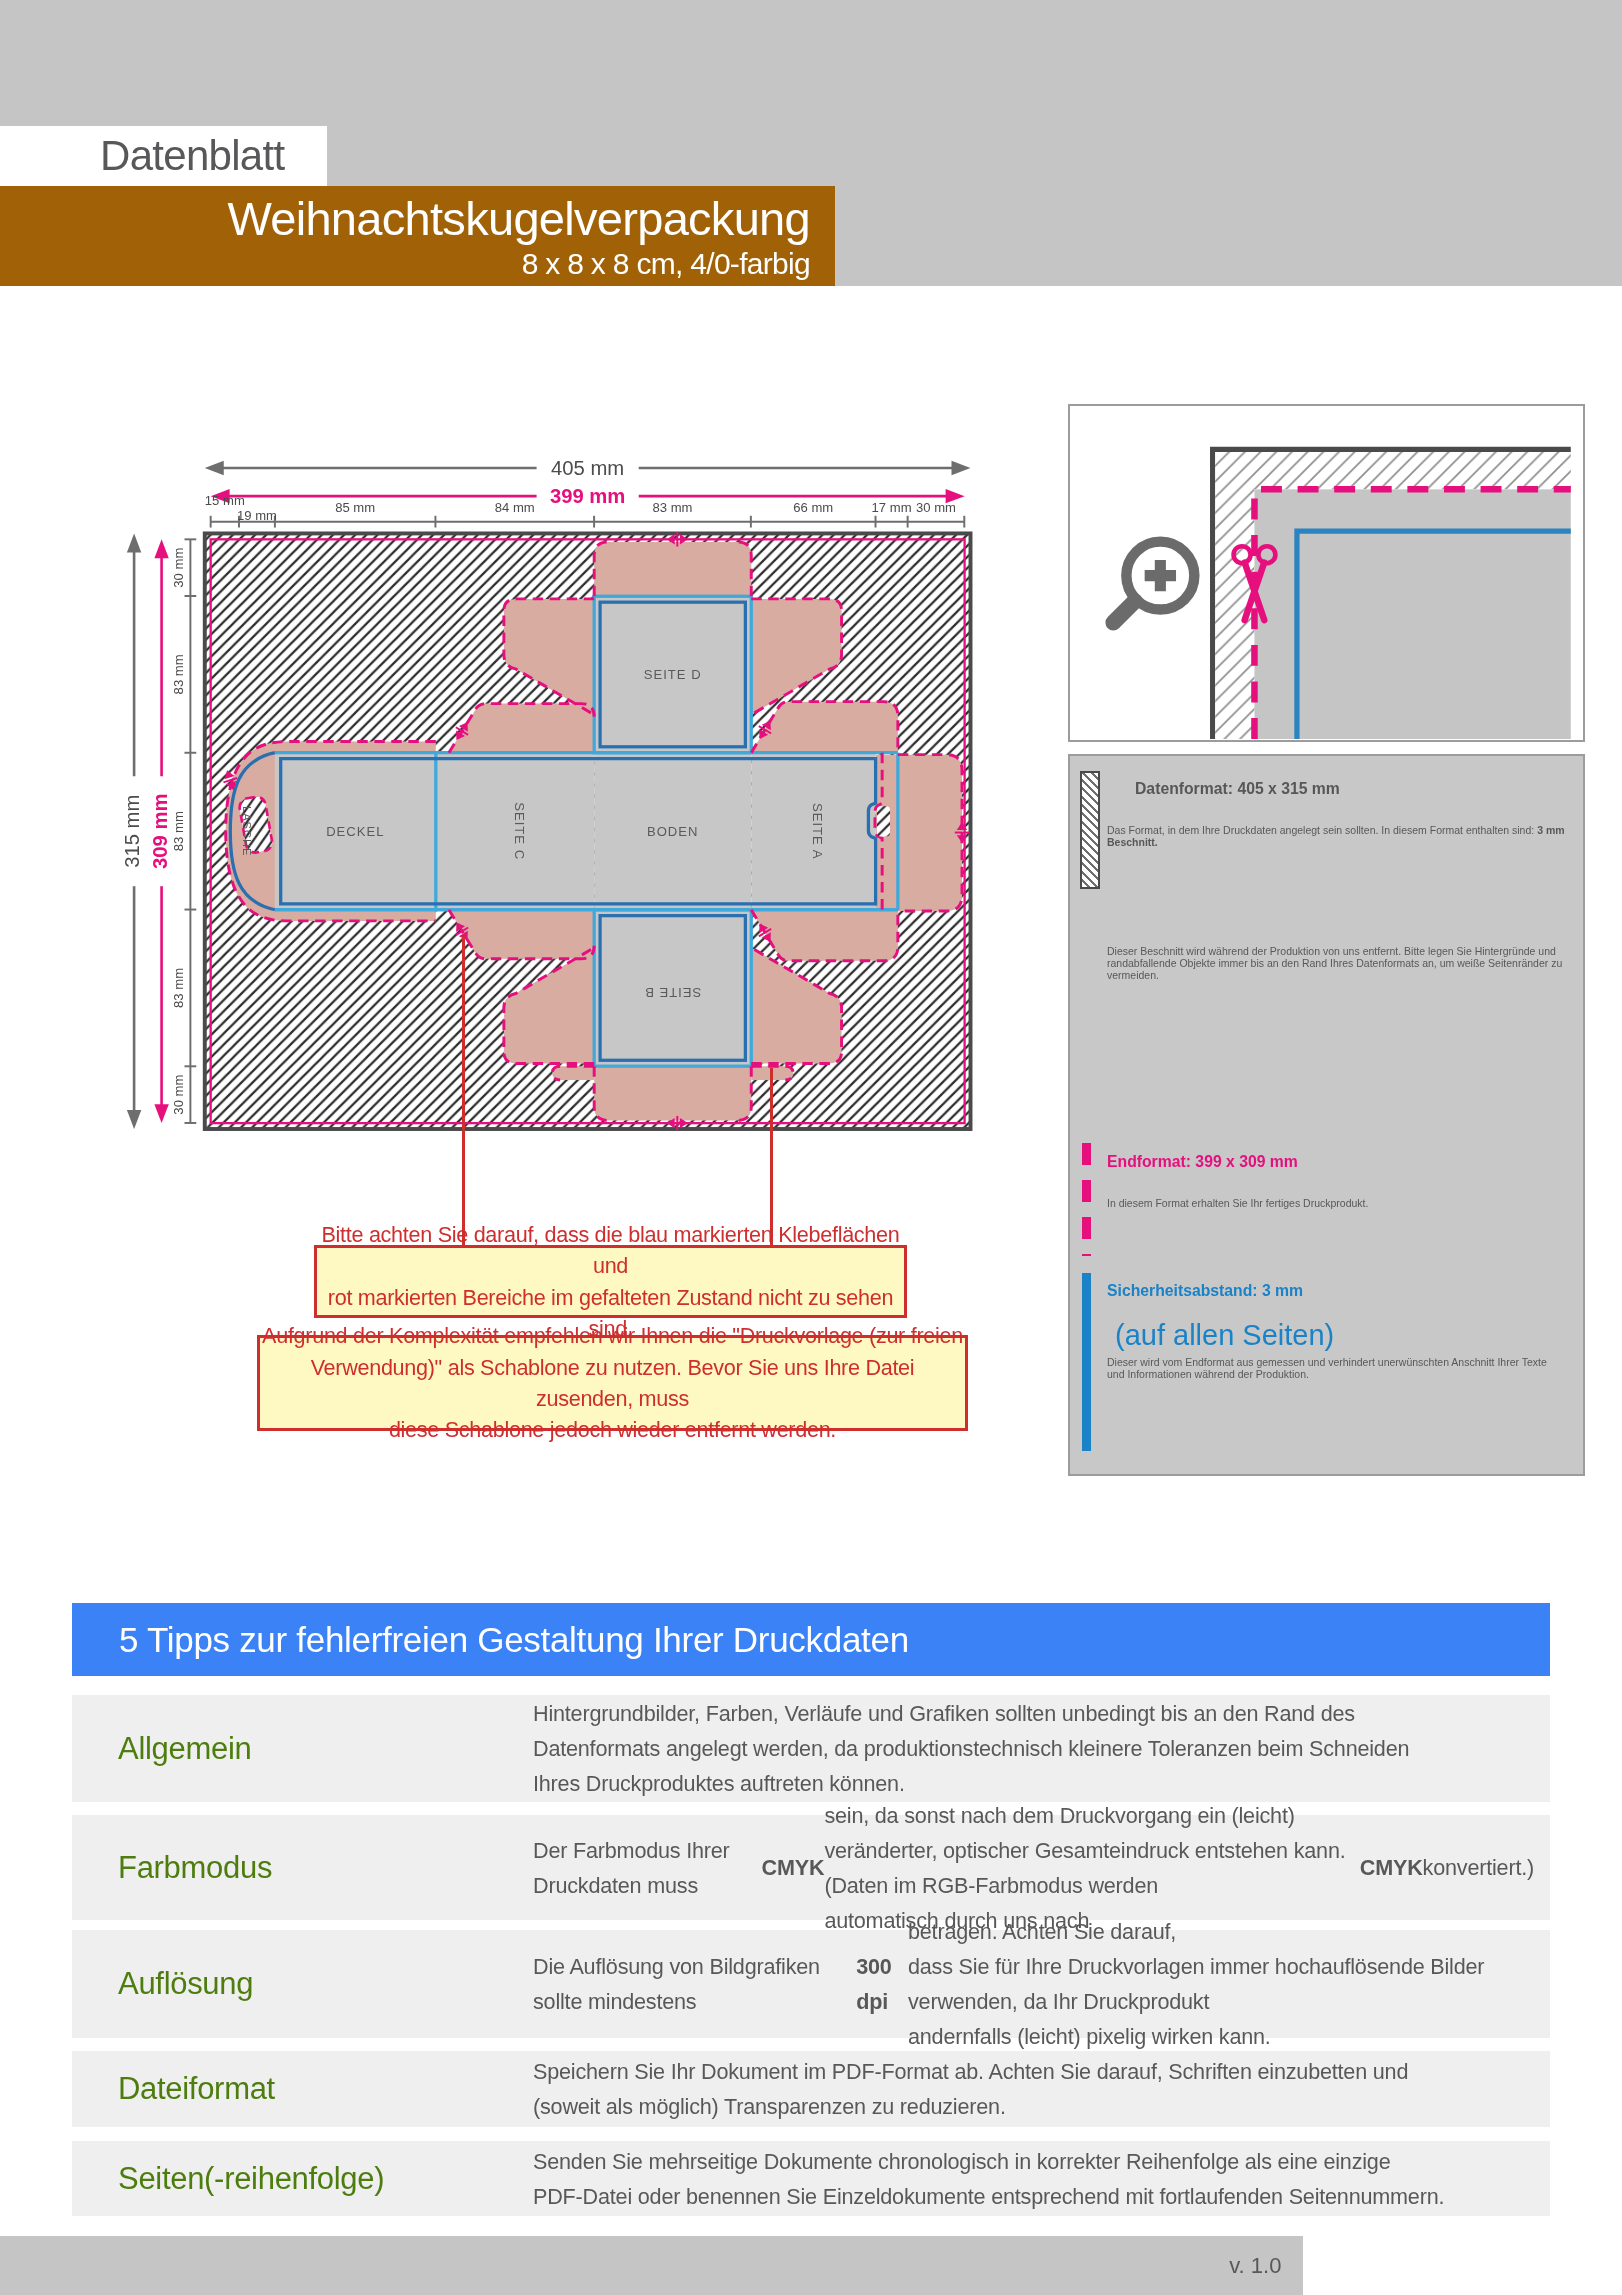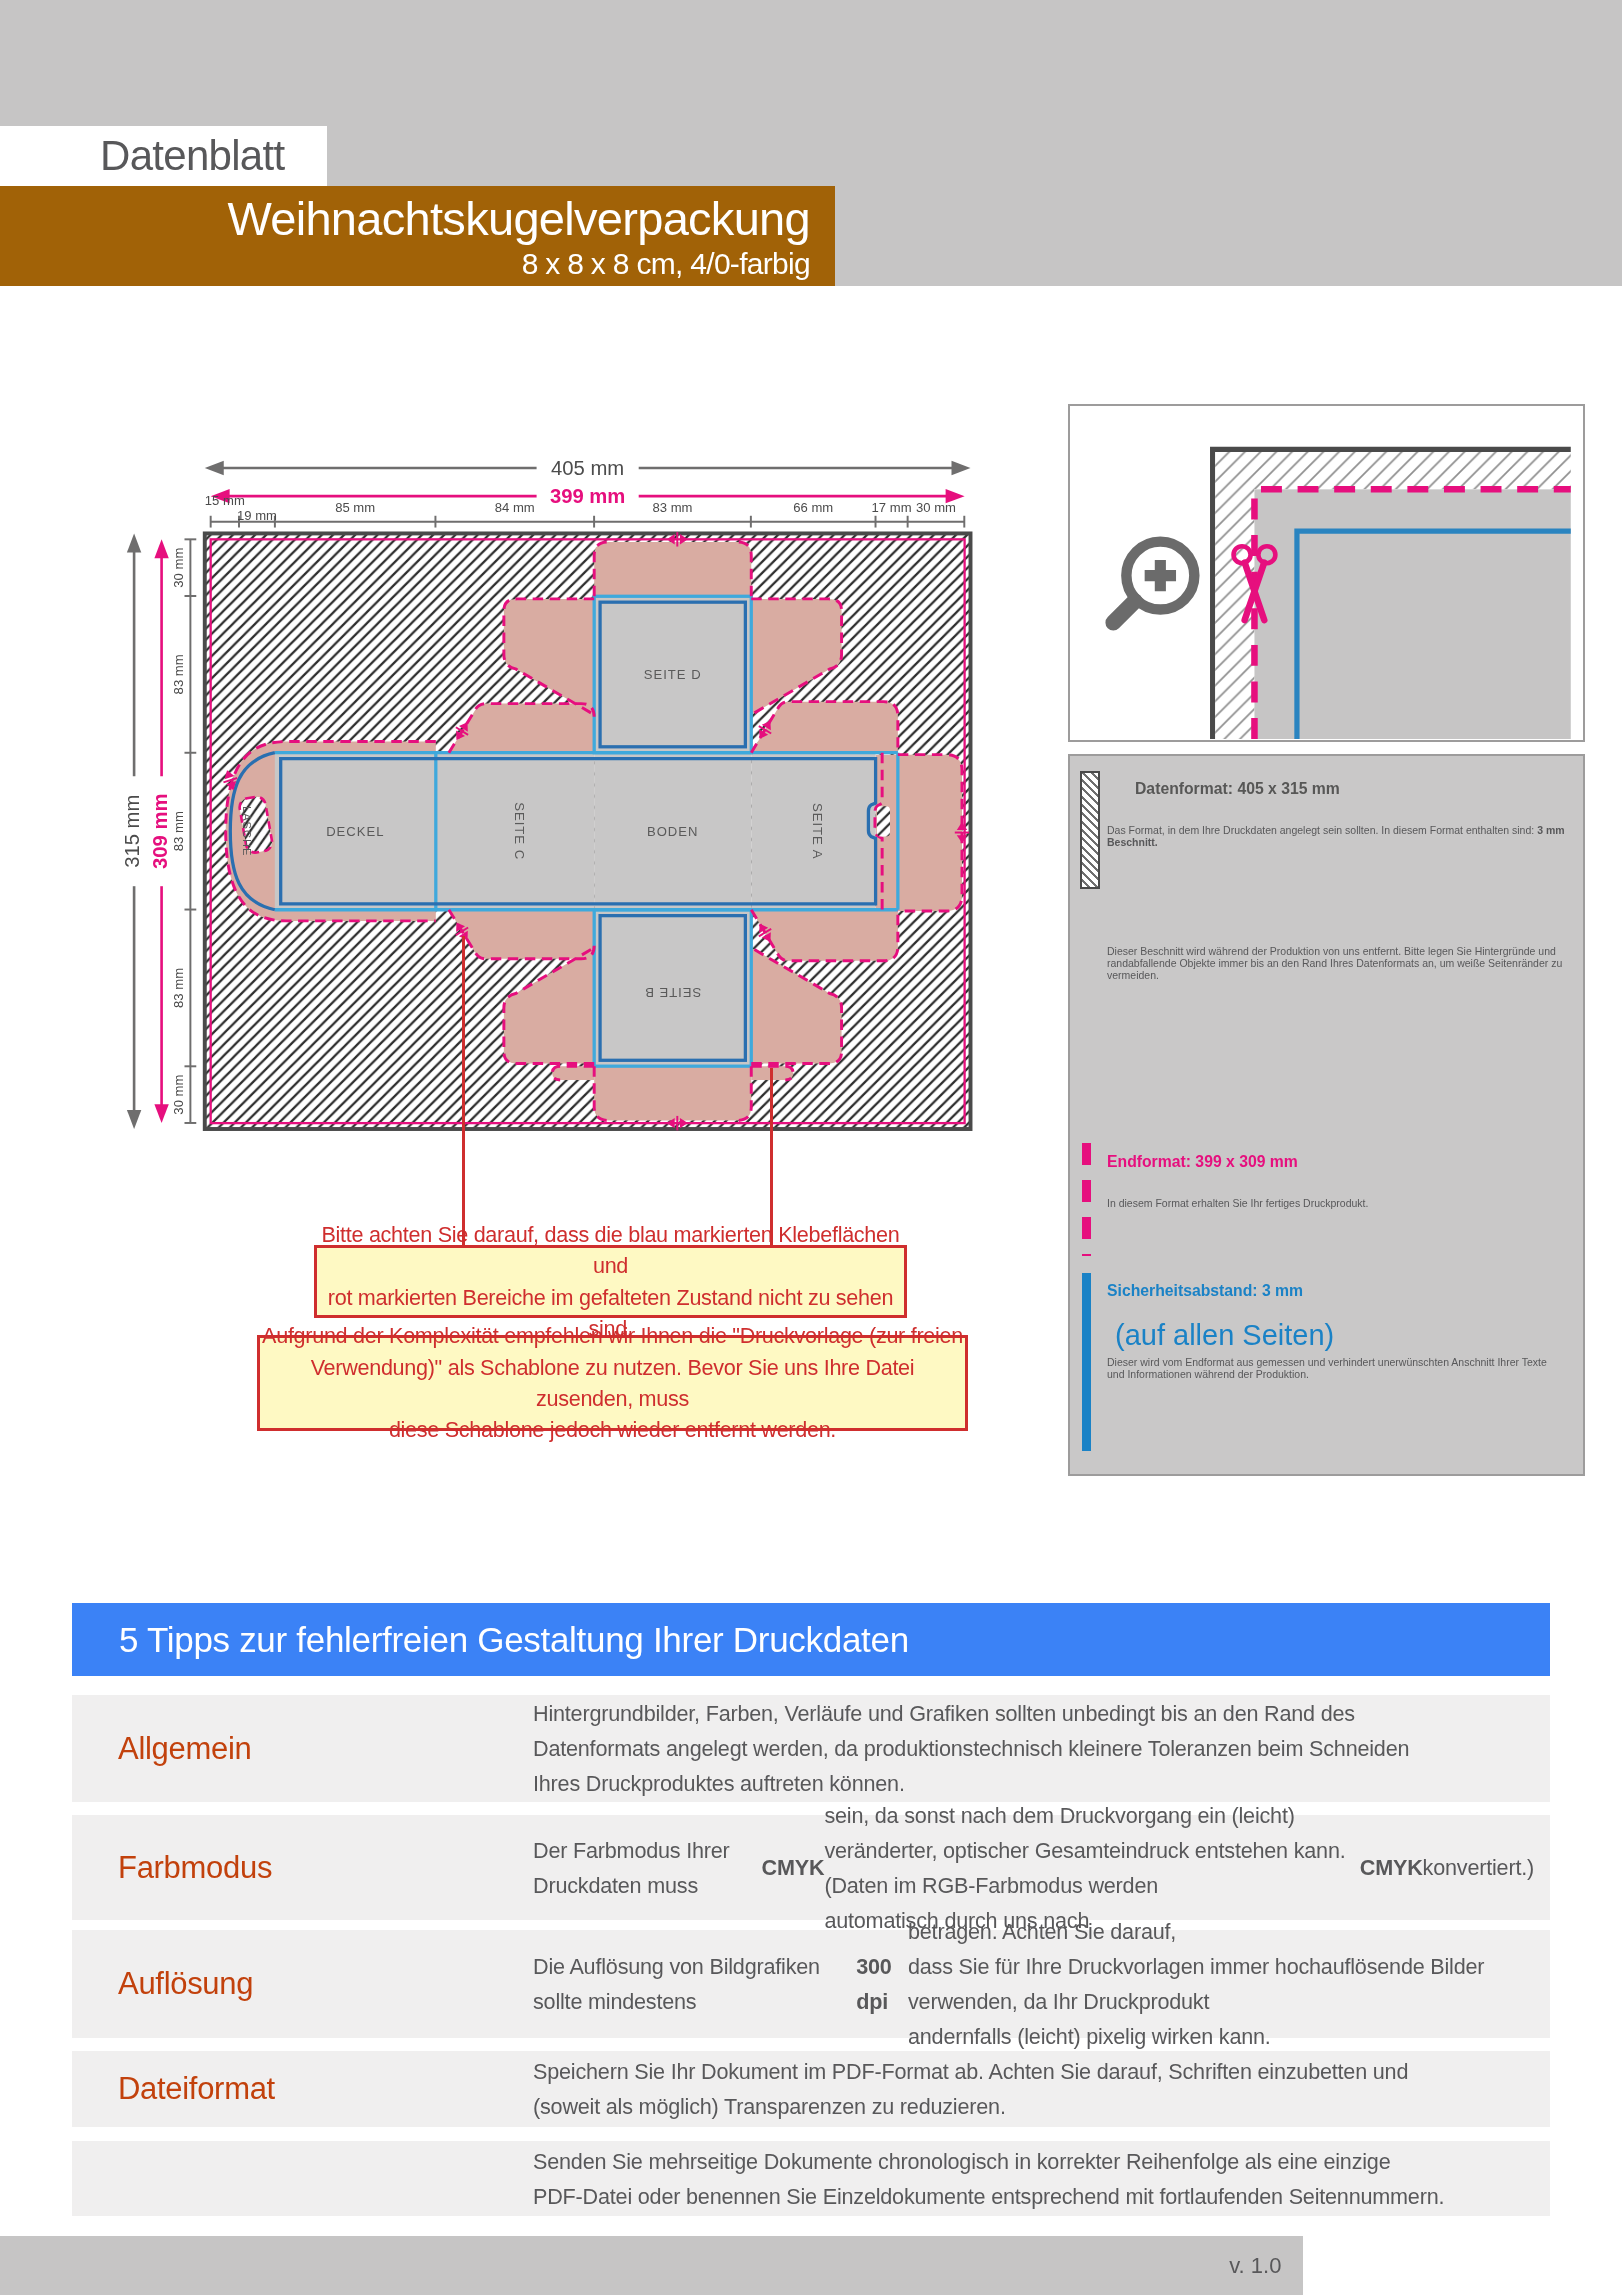--- a/index.html
+++ b/index.html
@@ -28,21 +28,21 @@
   .swatch-hatch{width:15.7px;height:114px;border:2px solid #4a4a4a;
      background:repeating-linear-gradient(45deg,#ffffff 0 3.9px,#6f6f6f 3.9px 5.9px);}
   .swatch-dash{width:8.5px;height:113px;
      background:repeating-linear-gradient(180deg,#e60f7e 0 22px,rgba(0,0,0,0) 22px 37px);}
   .swatch-blue{width:8.5px;height:178px;background:#1a82c6;}
   
   .tips-header{left:72px;top:1603px;width:1478px;height:73px;background:#3b82f6;color:#fff;
      font-size:35px;font-weight:400;line-height:73px;padding-left:47px;box-sizing:border-box;letter-spacing:-0.3px;}
   .tip-row{left:72px;width:1478px;background:#f0efef;}
   .tip-title{position:absolute;left:46px;top:0;height:100%;display:flex;align-items:center;
-     font-size:31px;color:#c2410c;letter-spacing:-0.3px;}
+     font-size:31px;color:#4d7c0f;letter-spacing:-0.3px;}
   .tip-desc{position:absolute;left:461px;top:0;height:100%;width:1001px;display:flex;align-items:center;
      font-size:21.6px;line-height:35px;color:#58585a;white-space:pre-line;letter-spacing:-0.2px;}
   
   .footer-band{left:0;top:2236px;width:1303px;height:60px;background:#c6c5c5;
      text-align:right;box-sizing:border-box;padding-right:21.6px;font-size:22px;line-height:60px;color:#58585a;}
   b{font-weight:700;}
 </style>
 </head>
 <body>
 
@@ -309,20 +309,21 @@
     <div class="tip-desc"><span>Die Auflösung von Bildgrafiken sollte mindestens </span><b>300 dpi</b><span> betragen. Achten Sie darauf,
 dass Sie für Ihre Druckvorlagen immer hochauflösende Bilder verwenden, da Ihr Druckprodukt
 andernfalls (leicht) pixelig wirken kann.</span></div>
   </div>
   <div class="abs tip-row" style="top:2051px;height:76px;">
     <div class="tip-title">Dateiformat</div>
     <div class="tip-desc"><span>Speichern Sie Ihr Dokument im PDF-Format ab. Achten Sie darauf, Schriften einzubetten und
 (soweit als möglich) Transparenzen zu reduzieren.</span></div>
   </div>
   <div class="abs tip-row" style="top:2141px;height:75px;">
+    <div class="tip-title">Seiten(-reihenfolge)</div>
     <div class="tip-desc"><span>Senden Sie mehrseitige Dokumente chronologisch in korrekter Reihenfolge als eine einzige
 PDF-Datei oder benennen Sie Einzeldokumente entsprechend mit fortlaufenden Seitennummern.</span></div>
   </div>
 
   <div class="abs footer-band">
     <span>v. 1.0</span>
   </div>
 </div>
 
 

